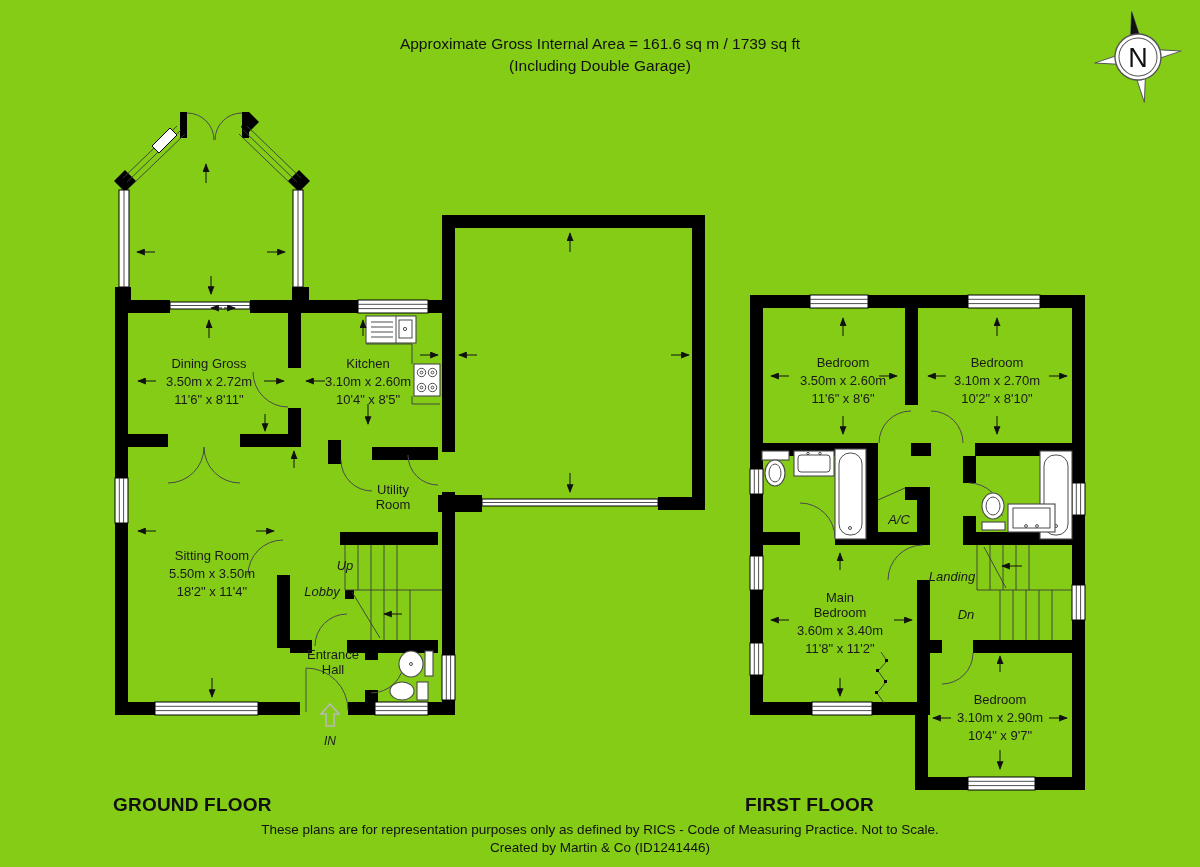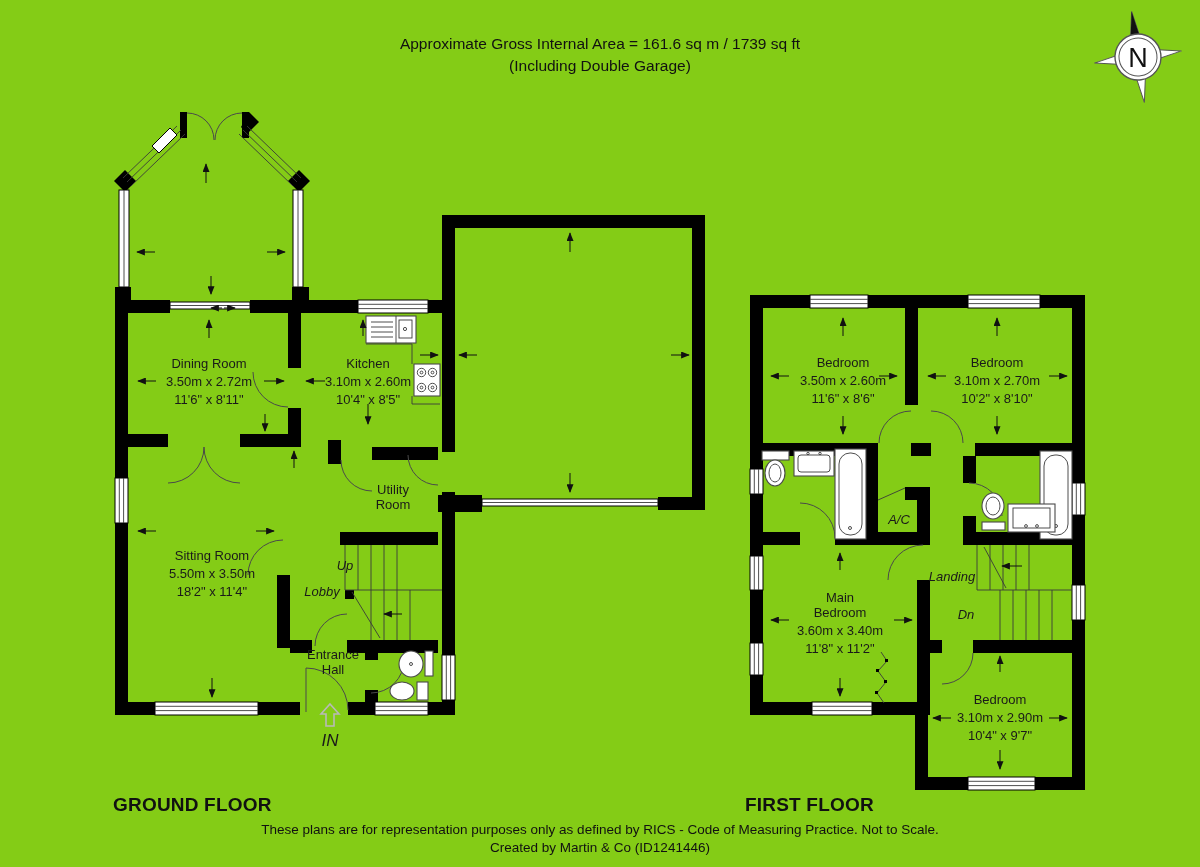--- a/index.html
+++ b/index.html
@@ -8,21 +8,21 @@
   #plan-svg{position:absolute;left:0;top:0;}
   .lbl{position:absolute;transform:translate(-50%,-50%);text-align:center;
        font-size:13px;line-height:18px;white-space:nowrap;color:#1a1a1a;}
   .lbl .nm{display:block;}
   .lbl .dim{display:block;}
   .wrap .nm{white-space:normal;display:inline-block;line-height:15px;}
   .title-line{position:absolute;left:0;width:1200px;text-align:center;font-size:15.5px;color:#111;}
   .floor-lbl{position:absolute;font-size:19px;font-weight:bold;color:#111;letter-spacing:.2px;}
   .footer-line{position:absolute;left:0;width:1200px;text-align:center;font-size:13.5px;color:#111;}
   .small-lbl{position:absolute;transform:translate(-50%,-50%);font-size:13px;color:#1a1a1a;white-space:nowrap;font-style:italic;}
-  #in-lbl{font-size:17px;}
+  #in-lbl{font-size:12px;}
   #compass-n{position:absolute;transform:translate(-50%,-50%);font-size:27px;color:#111;}
   
   .w{fill:#000;stroke:none;}
   .win{fill:#fff;stroke:#000;stroke-width:1;}
   .tl{stroke:#3a3a3a;stroke-width:0.9;fill:none;}
   .door{stroke:#4a4a4a;stroke-width:1;fill:none;}
   .fix{fill:#fff;stroke:#4a4a4a;stroke-width:1.1;}
   .dln{stroke:#111;stroke-width:1;fill:none;}
   .gray{stroke:#b9b9b9;stroke-width:1.6;fill:none;}
 </style>
@@ -347,21 +347,21 @@
     <circle r="19" fill="none" stroke="#555" stroke-width="1"></circle>
   </g>
 </svg>
 
 <div class="title-line" style="top:35px;">Approximate Gross Internal Area = 161.6 sq m / 1739 sq ft</div>
 <div class="title-line" style="top:57px;">(Including Double Garage)</div>
 
 <div id="compass-n" style="left:1138px;top:58px;">N</div>
 
 <div class="lbl" style="left:209px;top:382px;">
-  <span class="nm">Dining Room</span>
+  <span class="nm">Dining Gross</span>
   <span class="dim">3.50m x 2.72m</span>
   <span class="dim">11'6" x 8'11"</span>
 </div>
 <div class="lbl" style="left:368px;top:382px;">
   <span class="nm">Kitchen</span>
   <span class="dim">3.10m x 2.60m</span>
   <span class="dim">10'4" x 8'5"</span>
 </div>
 <div class="lbl" style="left:212px;top:574px;">
   <span class="nm">Sitting Room</span>

